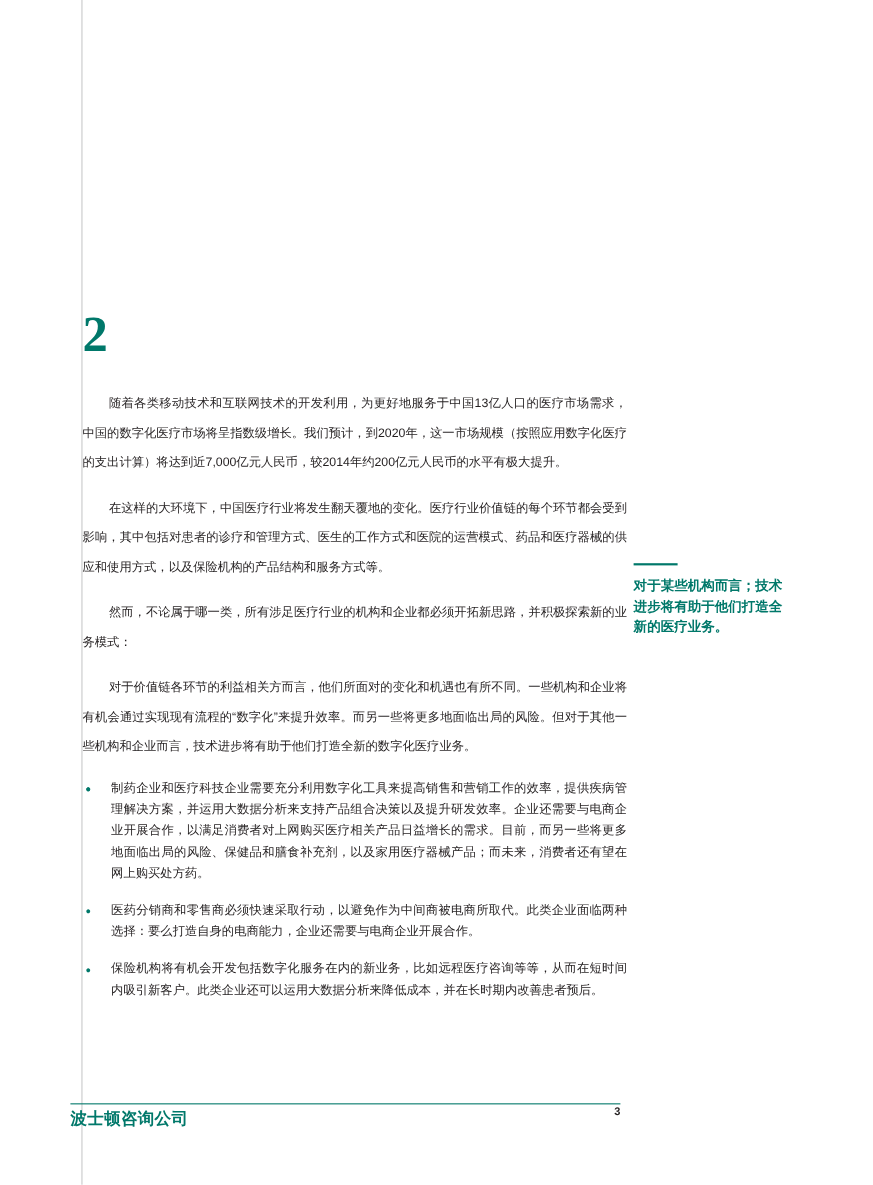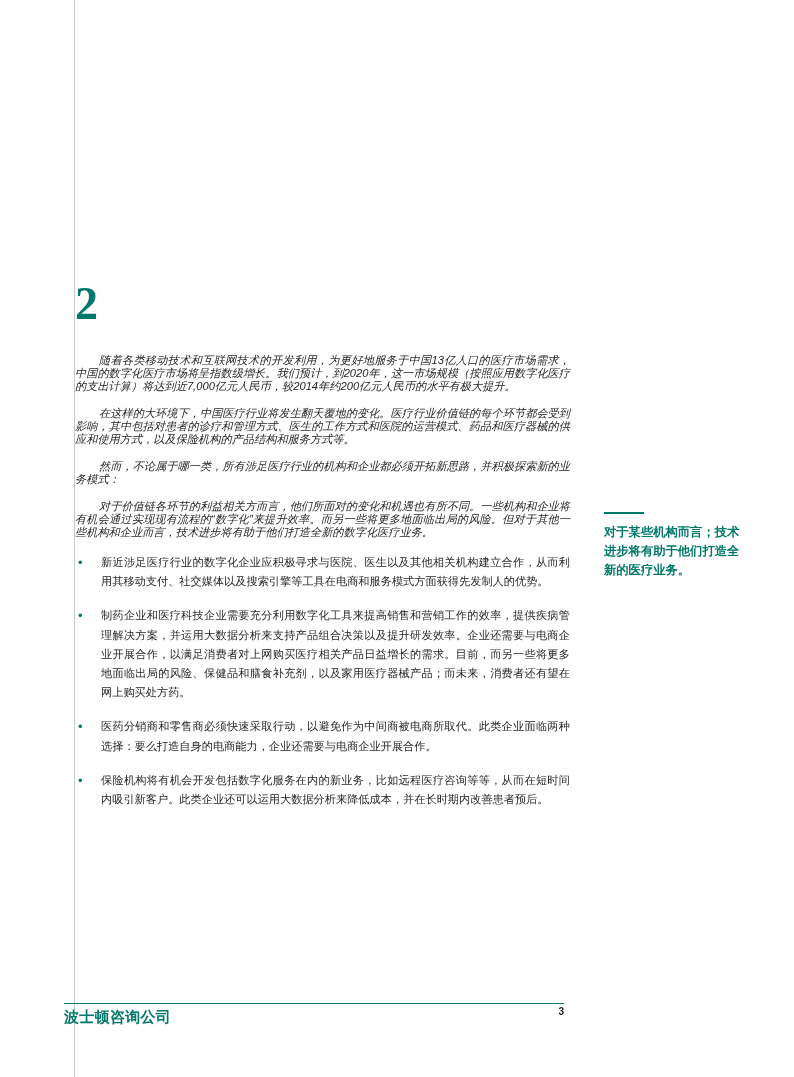--- a/index.html
+++ b/index.html
@@ -62,26 +62,25 @@
     text-justify: inter-character;
     margin: 0;
   }
   .drop-body .indent-first {
     display: inline-block;
     width: 24px;
   }
 
   p.body {
     font-size: 11.2px;
-    line-height: 13px;
+    line-height: 27px;
     text-align: justify;
     text-justify: inter-character;
     margin: 0 0 14px 0;
     text-indent: 24px;
-    font-style: italic;
   }
 
   ul.bullets {
     list-style: none;
     margin: 6px 0 0 0;
     padding: 0;
   }
   ul.bullets li {
     position: relative;
     padding-left: 26px;
@@ -96,21 +95,21 @@
     left: 3px;
     top: 0px;
     color: #00786a;
     font-size: 13px;
     line-height: 19.2px;
   }
 
   
   .pullquote {
     position: absolute;
-    left: 604px;
+    left: 576px;
     top: 512px;
     width: 140px;
   }
   .pullquote .rule {
     width: 40px;
     height: 2px;
     background: #00786a;
     margin-bottom: 9px;
   }
   .pullquote .qtext {
@@ -164,21 +163,20 @@
     </div>
 
     <p class="body">随着各类移动技术和互联网技术的开发利用，为更好地服务于中国13亿人口的医疗市场需求，中国的数字化医疗市场将呈指数级增长。我们预计，到2020年，这一市场规模（按照应用数字化医疗的支出计算）将达到近7,000亿元人民币，较2014年约200亿元人民币的水平有极大提升。</p>
     <p class="body">在这样的大环境下，中国医疗行业将发生翻天覆地的变化。医疗行业价值链的每个环节都会受到影响，其中包括对患者的诊疗和管理方式、医生的工作方式和医院的运营模式、药品和医疗器械的供应和使用方式，以及保险机构的产品结构和服务方式等。</p>
     <p class="body">然而，不论属于哪一类，所有涉足医疗行业的机构和企业都必须开拓新思路，并积极探索新的业务模式：</p>
     <p class="body">对于价值链各环节的利益相关方而言，他们所面对的变化和机遇也有所不同。一些机构和企业将有机会通过实现现有流程的“数字化”来提升效率。而另一些将更多地面临出局的风险。但对于其他一些机构和企业而言，技术进步将有助于他们打造全新的数字化医疗业务。</p>
 
     <ul class="bullets">
       <li>
         <span class="dot">•</span>
-        <span>新近涉足医疗行业的数字化企业应积极寻求与医院、医生以及其他相关机构建立合作，从而利用其移动支付、社交媒体以及搜索引擎等工具在电商和服务模式方面获得先发制人的优势。</span>
       </li>
       <li>
         <span class="dot">•</span>
         <span>制药企业和医疗科技企业需要充分利用数字化工具来提高销售和营销工作的效率，提供疾病管理解决方案，并运用大数据分析来支持产品组合决策以及提升研发效率。企业还需要与电商企业开展合作，以满足消费者对上网购买医疗相关产品日益增长的需求。目前，而另一些将更多地面临出局的风险、保健品和膳食补充剂，以及家用医疗器械产品；而未来，消费者还有望在网上购买处方药。</span>
       </li>
       <li>
         <span class="dot">•</span>
         <span>医药分销商和零售商必须快速采取行动，以避免作为中间商被电商所取代。此类企业面临两种选择：要么打造自身的电商能力，企业还需要与电商企业开展合作。</span>
       </li>
       <li>

